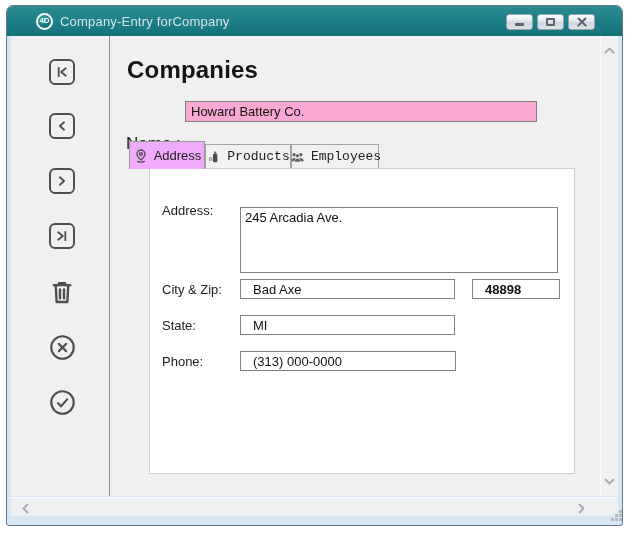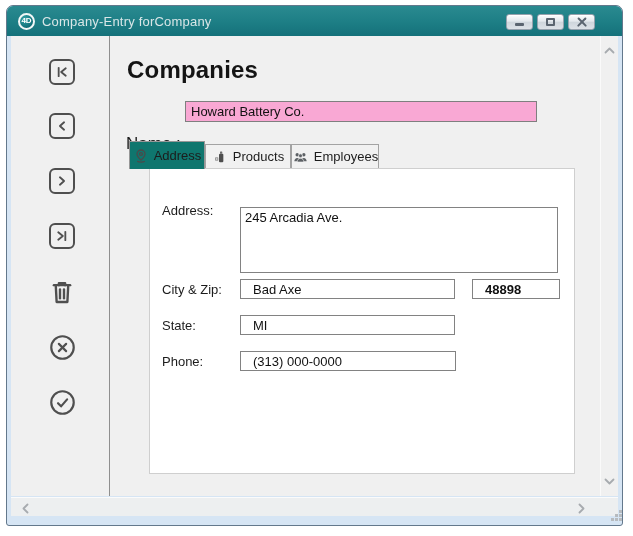--- a/index.html
+++ b/index.html
@@ -11,21 +11,21 @@
     border-radius:7px 7px 3px 3px;
   }
   
   .titlebar{
     position:absolute; left:0; top:0; right:0; height:30px;
     background:linear-gradient(180deg,#2a8a90 0%, #1d7e85 55%, #15717a 100%);
     border-radius:6px 6px 0 0;
     display:flex; align-items:center;
   }
   .app-logo{
-    width:17px; height:17px; margin-left:11px; border-radius:50%;
+    width:17px; height:17px; margin-left:29px; border-radius:50%;
     background:radial-gradient(circle at 35% 30%, #35a2a8, #0d6b74 75%);
     border:2px solid #f2f7f7;
     color:#ffffff; font-size:8px; font-weight:bold; 
     display:flex; align-items:center; justify-content:center;
     line-height:1;
   }
   .title-text{ margin-left:7px; font-size:13px; color:#d9e6e7; letter-spacing:.2px; }
   .win-controls{ position:absolute; right:27px; top:8px; display:flex; gap:4px; }
   .win-btn{
     width:27px; height:16px; border:1px solid #96a1ad; border-radius:3px;
@@ -71,23 +71,23 @@
     border:1px solid #7f7f7f; background:#f9a8d4; font-size:13px; padding:1px 5px;
     font-family:"Liberation Sans", sans-serif; color:#111;
   }
   .tab{
     position:absolute; display:flex; align-items:center; justify-content:center; gap:5px;
     font-size:13px; color:#1c1c1c; cursor:default;
   }
   .tab .ticon{ display:flex; }
   .tab-active{
     left:18px; top:105px; width:76px; height:28px;
-    background:#0f766e; border:1px solid #979797; border-bottom:none; z-index:3;
-  }
-  .tab-idle{ background:#f1f1f1; border:1px solid #a3a3a3; top:108px; height:25px; z-index:1; }
+    background:#f0abfc; border:1px solid #979797; border-bottom:none; z-index:3;
+  }
+  .tab-idle{ background:#f1f1f1; border:1px solid #a3a3a3; top:108px; height:25px; z-index:1;font-family:Liberation Mono, monospace; }
   .tab-products{ left:94px; width:86px; }
   .tab-employees{ left:180px; width:88px; }
   .tab-panel{
     position:absolute; left:18px; top:132px; width:426px; height:306px;
     background:#ffffff; border:1px solid #cfcfcf; z-index:2;margin-left:20px;
   }
   .fld-label{ position:absolute; left:12px; font-size:13px; color:#1c1c1c; }
   .fld-input{
     position:absolute; left:90px; height:20px; border:1px solid #828282; background:#fff;
     font-size:13px; padding:1px 12px; font-family:"Liberation Sans", sans-serif; color:#111;

